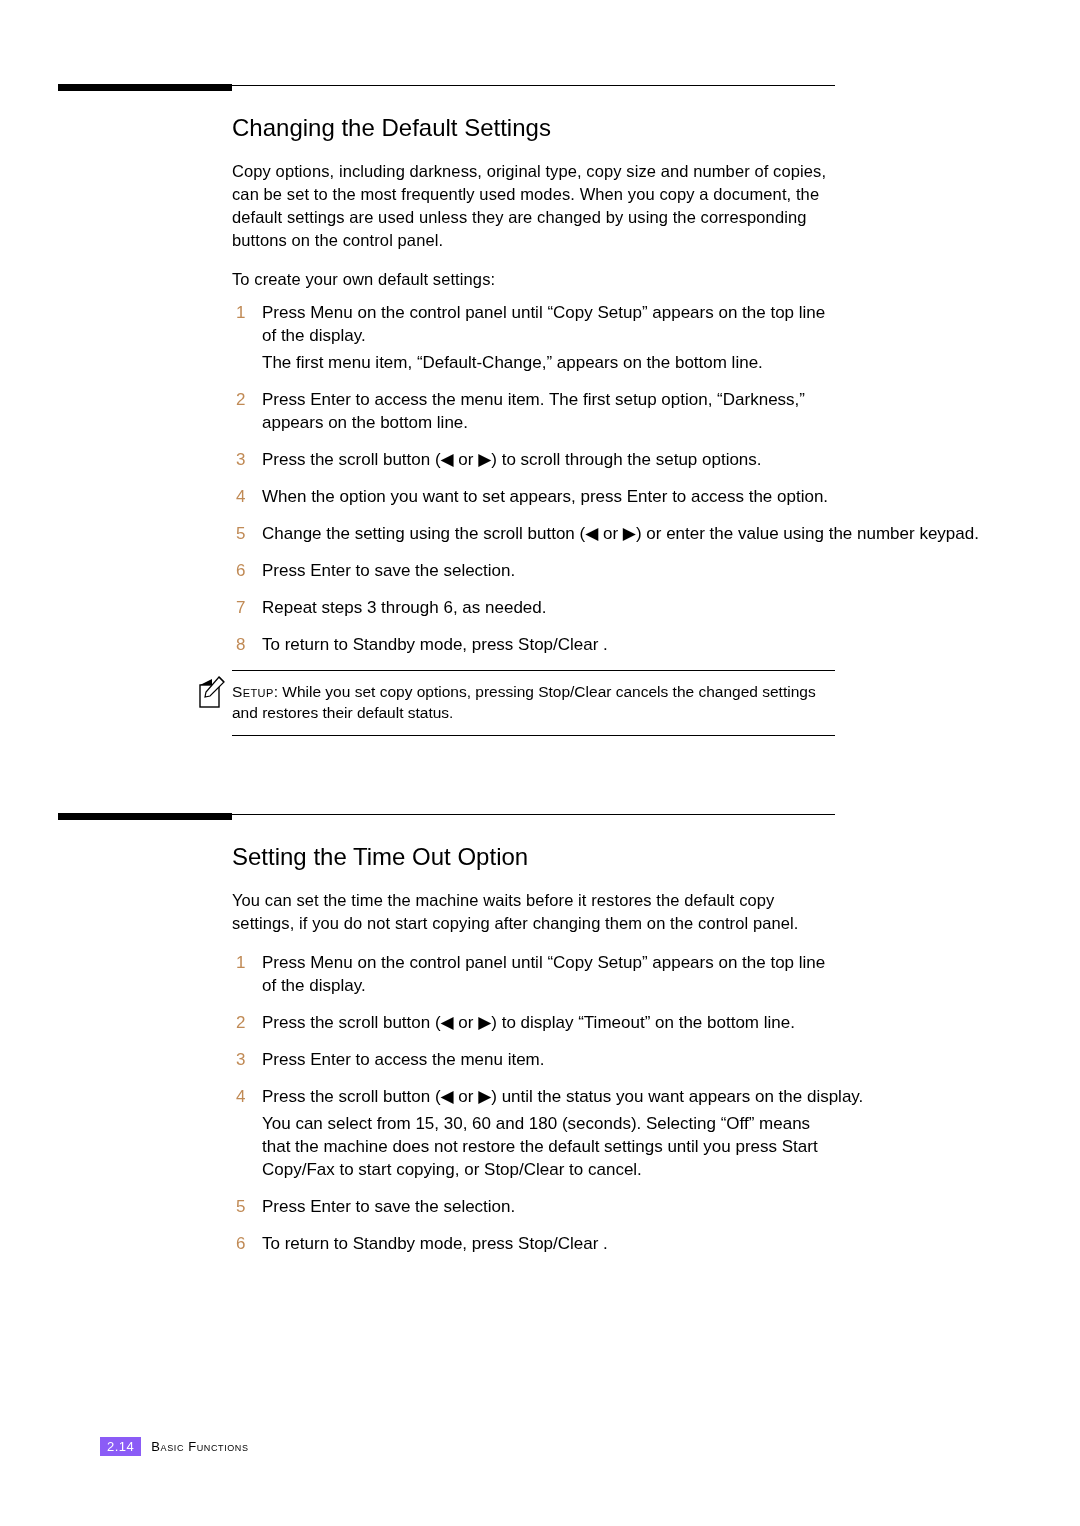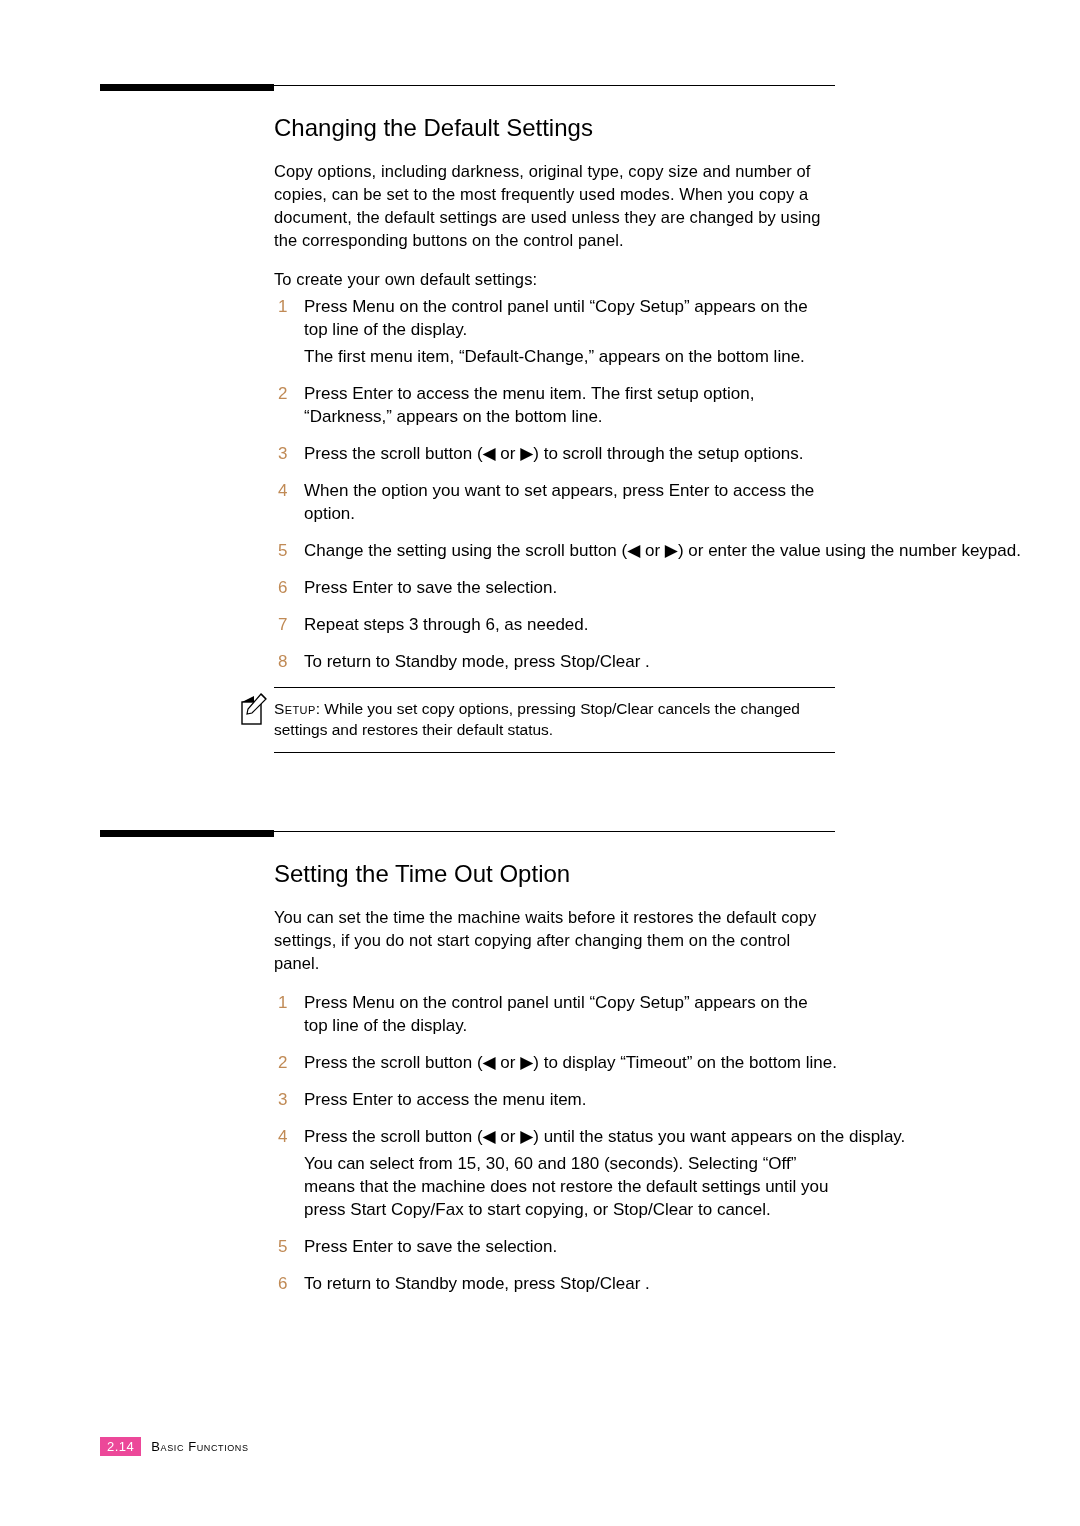--- a/index.html
+++ b/index.html
@@ -8,21 +8,21 @@
     background:#ffffff;
     font-family:Arial,Helvetica,sans-serif;
     color:#000000;
     -webkit-font-smoothing:antialiased;
   }
   .page{
     width:1080px;
     height:1526px;
     position:relative;
     box-sizing:border-box;
-    padding:85px 245px 0 100px;
+    padding:85px 245px 0 58px;
     overflow:hidden;
   }
   .section-rule{
     position:relative;
     margin-bottom:28px;
   }
   .section-rule .bar{
     position:absolute;
     left:0;
     top:-1px;
@@ -101,21 +101,21 @@
   }
   .footer{
     position:absolute;
     left:100px;
     bottom:70px;
     display:flex;
     align-items:center;
     font-size:13px;
   }
   .footer .pagebox{
-    background:#ec4899;
+    background:#8b5cf6;
     color:#ffffff;
     font-size:13px;
     padding:2px 7px 2px 7px;
     margin-right:10px;
     letter-spacing:0.5px;
   }
   .footer .label{
     font-variant:small-caps;
     letter-spacing:0.6px;
   }
@@ -129,21 +129,21 @@
 <div class="page">
 
   <div class="section-rule">
     <div class="bar"></div>
     <div class="line"></div>
   </div>
 
   <div class="content">
     <h2 class="heading">Changing the Default Settings</h2>
     <p class="para">Copy options, including darkness, original type, copy size and number of copies, can be set to the most frequently used modes. When you copy a document, the default settings are used unless they are changed by using the corresponding buttons on the control panel.</p>
-    <p class="para" style="margin-bottom:4px">To create your own default settings:</p>
+    <p class="para" style="margin-bottom:10px">To create your own default settings:</p>
 
     <ol class="steps">
       <li data-num="1">
         <span>Press Menu  on the control panel until “Copy Setup” appears on the top line of the display.</span>
         <span class="sub">The first menu item, “Default-Change,” appears on the bottom line.</span>
       </li>
       <li data-num="2">
         <span>Press Enter  to access the menu item. The first setup option, “Darkness,” appears on the bottom line.</span>
       </li>
       <li data-num="3">

